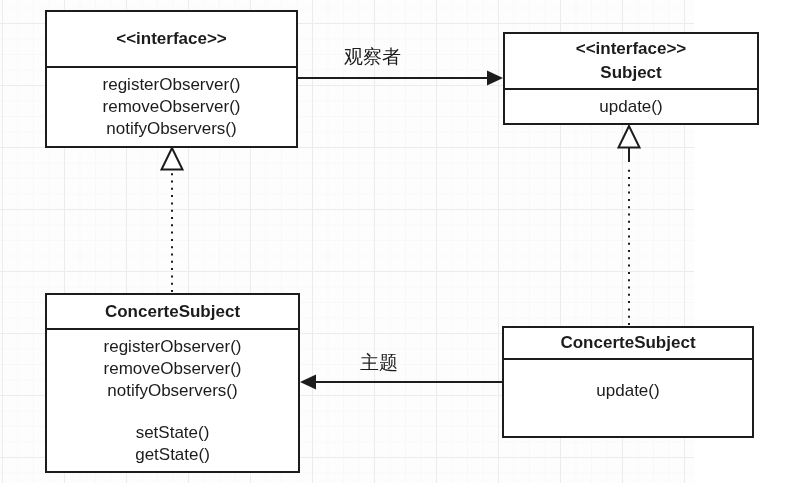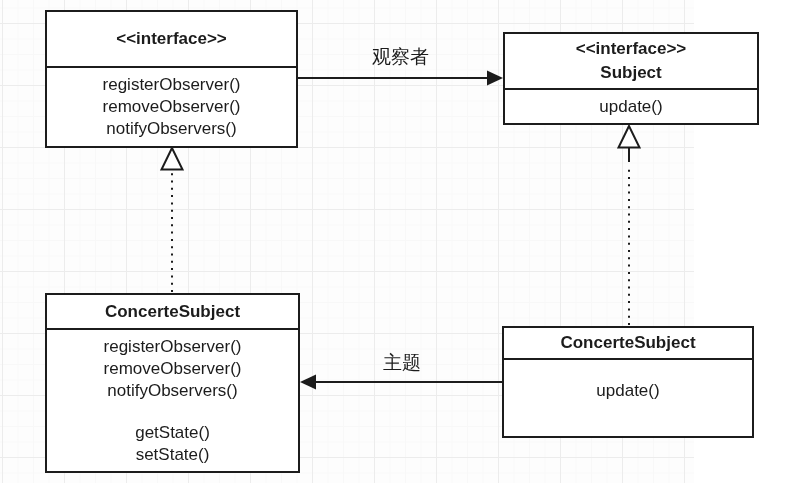--- a/index.html
+++ b/index.html
@@ -73,25 +73,26 @@
     text-align: center;
     font-size: 17px;
     line-height: 22px;
   }
   .spacer-lg { height: 20px; }
   .spacer-sm { height: 14px; }
   .edge-label {
     position: absolute;
     font-size: 19px;
     line-height: 22px;
-    text-align: center;
+    text-align: left;
     color: var(--line);
+    margin-left: 46px;
   }
   .label-observes { left: 298px; top: 46px;  width: 205px; }
-  .label-topic    { left: 302px; top: 352px; width: 200px; }
+  .label-topic    { left: 314px; top: 352px; width: 200px; }
 </style>
 </head>
 <body>
 
 <div class="canvas">
 
   <svg class="arrows" viewBox="0 0 800 483" xmlns="http://www.w3.org/2000/svg">
 
     <g>
       <line x1="298" y1="78" x2="490" y2="78" stroke="#1c1c1c" stroke-width="2"></line>
@@ -141,22 +142,22 @@
   <div class="box box-concrete-subject">
     <div class="hdr hdr-1a">
       <div>ConcerteSubject</div>
     </div>
     <div class="divider"></div>
     <div class="methods">
       <div>registerObserver()</div>
       <div>removeObserver()</div>
       <div>notifyObservers()</div>
       <div class="spacer-lg"></div>
+      <div>setState()</div>
       <div>getState()</div>
-      <div>setState()</div>
     </div>
   </div>
 
   <div class="box box-concrete-observer">
     <div class="hdr hdr-1b">
       <div>ConcerteSubject</div>
     </div>
     <div class="divider"></div>
     <div class="methods">
       <div>update()</div>

